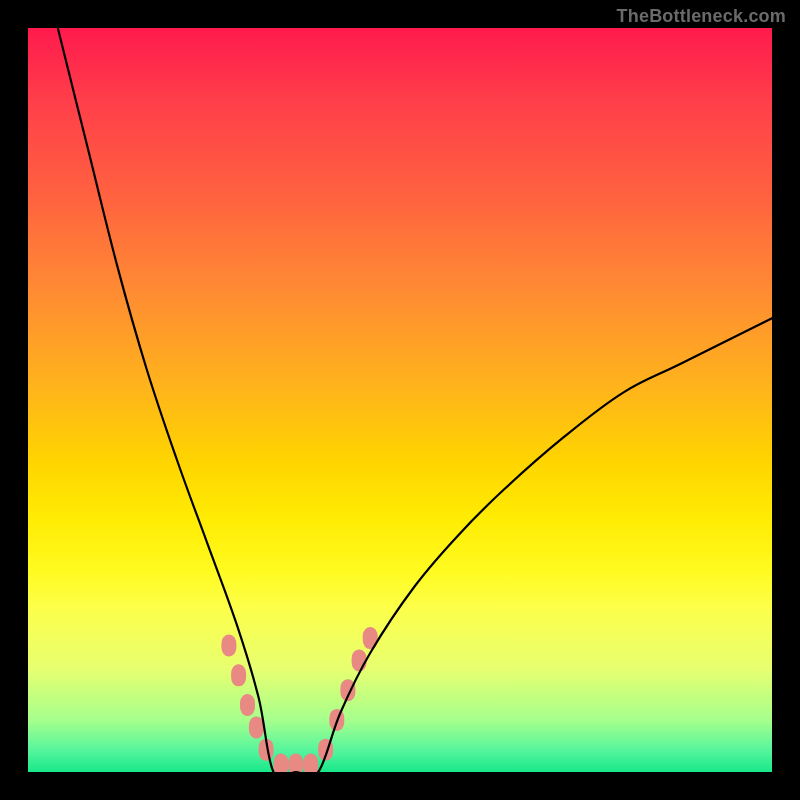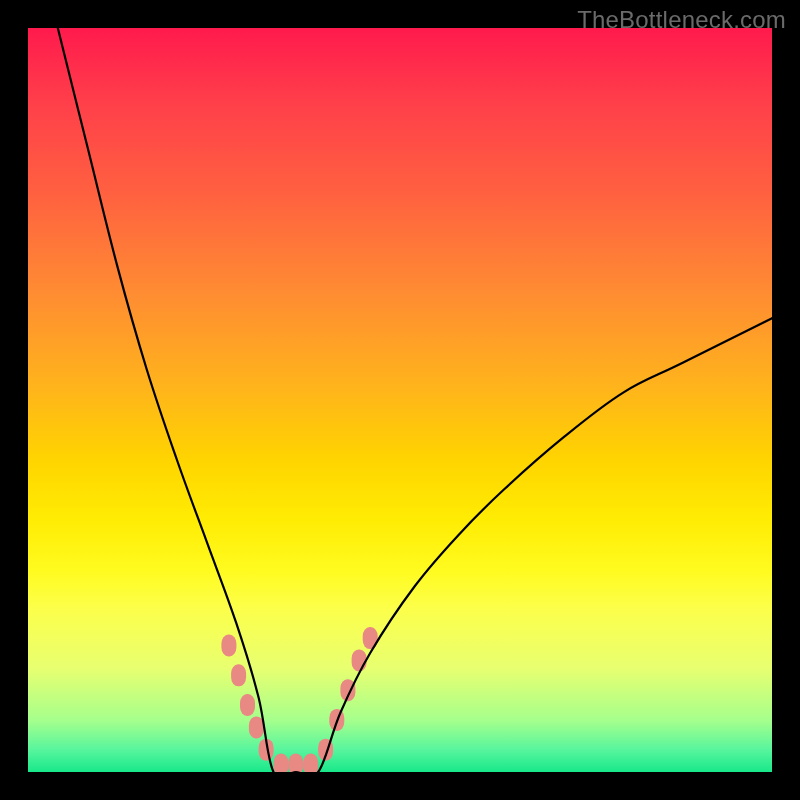--- a/index.html
+++ b/index.html
@@ -54,22 +54,22 @@
     left: 0;
     top: 0;
     width: 100%;
     height: 100%;
   }
   .watermark {
     position: absolute;
     top: 6px;
     right: 14px;
     color: #6a6a6a;
-    font-size: 24px;
-    font-weight: 400;
+    font-size: 18px;
+    font-weight: 700;
     letter-spacing: 0.2px;
     user-select: none;
   }
 </style>
 </head>
 <body>
 
 <div class="frame">
   <div class="plot-area">
     <div class="gradient"></div>

